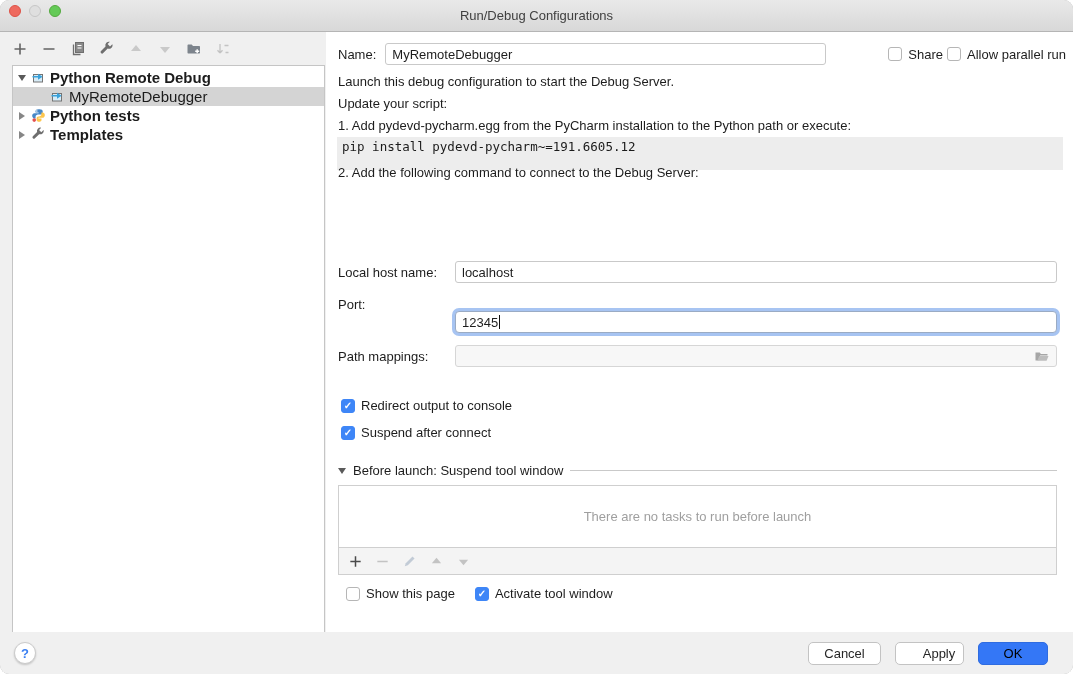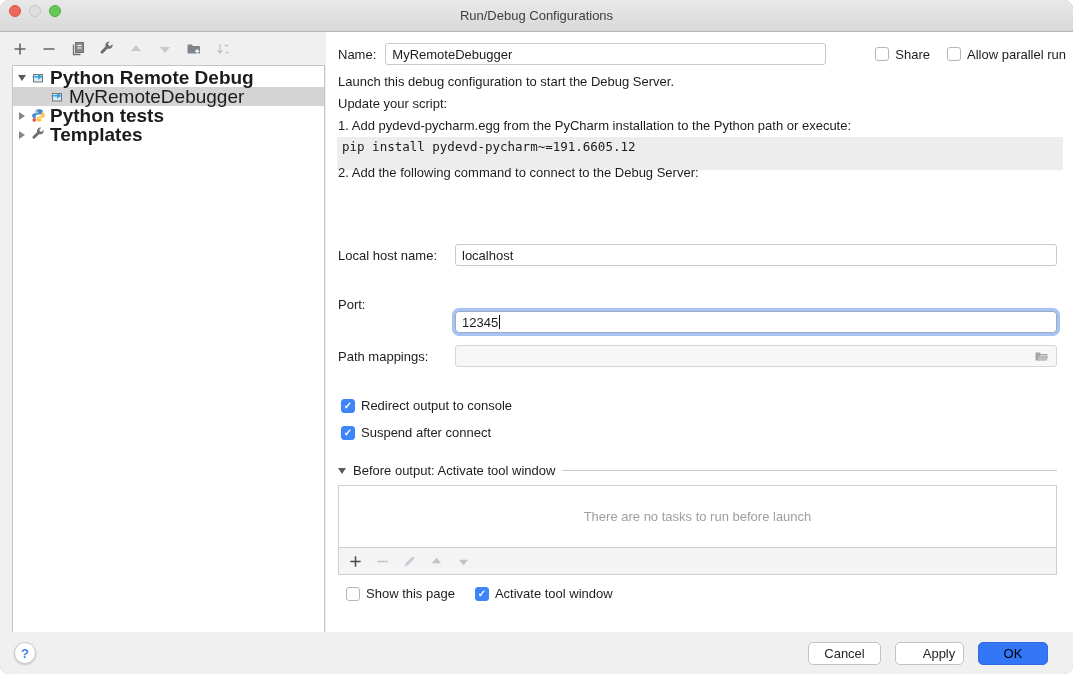--- a/index.html
+++ b/index.html
@@ -17,21 +17,21 @@
   .light.green{ background:#64ca57; border:1px solid #53a93f; }
   .wtitle{ font-size:13px; color:#404040; }
   
   .main{ display:flex; height:610px; }
   .left{ width:326px; background:#f0f0f0; position:relative; flex:none; }
   .tree-toolbar{ height:33px; display:flex; align-items:center; gap:13px; padding-left:12px; }
   .tbtn{ width:16px; height:16px; display:inline-flex; align-items:center; justify-content:center; }
   .tbtn.disabled{ opacity:.45; }
   .tree-box{ position:absolute; left:12px; top:33px; width:313px; height:573px;
              background:#fff; border:1px solid #c5c5c5; overflow:hidden; padding-top:2px; }
-  .trow{ height:19px; display:flex; align-items:center; font-size:19px; color:#1c1c1c; }
+  .trow{ height:19px; display:flex; align-items:center; font-size:15px; color:#1c1c1c; }
   .trow.sel{ background:#d4d4d4; }
   .trow .lbl{ margin-left:4px; }
   .trow.group .lbl{ font-weight:700; }
   .chev{ width:18px; display:flex; justify-content:center; flex:none; }
   .chev-down{ width:0;height:0;border-left:4.5px solid transparent;border-right:4.5px solid transparent;border-top:6px solid #5a5a5a; }
   .chev-right{ width:0;height:0;border-top:4.5px solid transparent;border-bottom:4.5px solid transparent;border-left:6px solid #868686; }
   .indent1{ width:37px; flex:none; }
   .ticon{ width:15px; height:15px; flex:none; display:inline-flex; }
   
   .right{ flex:1; background:#ffffff; position:relative; font-size:13px; color:#1d1d1d; }
@@ -188,36 +188,36 @@
 
     <div class="right">
 
       <div class="abs row-name">
         <span>Name:</span>
         <input class="text" style="width: 441px; margin-left: 9px;" value="MyRemoteDebugger">
         <span class="cbwrap" style="margin-left:auto;">
           <span class="cb"></span>
           <span>Share</span>
         </span>
-        <span class="cbwrap" style="margin-left:17px;">
+        <span class="cbwrap" style="margin-left:4px;">
           <span class="cb"></span>
           <span>Allow parallel run</span>
         </span>
       </div>
 
       <div class="abs" style="top:42px; left:12px;">Launch this debug configuration to start the Debug Server.</div>
       <div class="abs" style="top:64px; left:12px;">Update your script:</div>
       <div class="abs" style="top:86px; left:12px;">1. Add pydevd-pycharm.egg from the PyCharm installation to the Python path or execute:</div>
 
       <div class="abs code" style="top:105px; height:33px;">pip install pydevd-pycharm~=191.6605.12</div>
 
       <div class="abs" style="top:133px; left:12px;">2. Add the following command to connect to the Debug Server:</div>
 
 
-      <div class="abs frow" style="top:211px; height:24px;">
+      <div class="abs frow" style="top:228px; height:24px;">
         <span class="flabel">Local host name:</span>
         <input class="text" style="flex: 1 1 0%;" value="localhost">
       </div>
 
       <div class="abs frow" style="top:260px; height:24px;">
         <span class="flabel">Port:</span>
         <span class="field focused" style="flex:1;margin-top:36px;">
           <span>12345</span>
           <span class="caret"></span>
         </span>
@@ -243,21 +243,21 @@
       </div>
       <div class="abs cbwrap" style="top:393px; left:15px;">
         <span class="cb checked">
             <span>✓</span>
           </span>
         <span>Suspend after connect</span>
       </div>
 
       <div class="abs bl-header" style="top:431px;">
         <span style="width:0;height:0;border-left:4.5px solid transparent;border-right:4.5px solid transparent;border-top:6px solid #5a5a5a;"></span>
-        <span>Before output: Activate tool window</span>
+        <span>Before launch: Suspend tool window</span>
         <span class="bl-line"></span>
       </div>
 
       <div class="abs tasks" style="top:453px;">
         <div class="tasks-empty">
           <span>There are no tasks to run before launch</span>
         </div>
         <div class="tasks-bar">
           <span class="tbtn">
             <svg width="15" height="15" viewBox="0 0 16 16">

